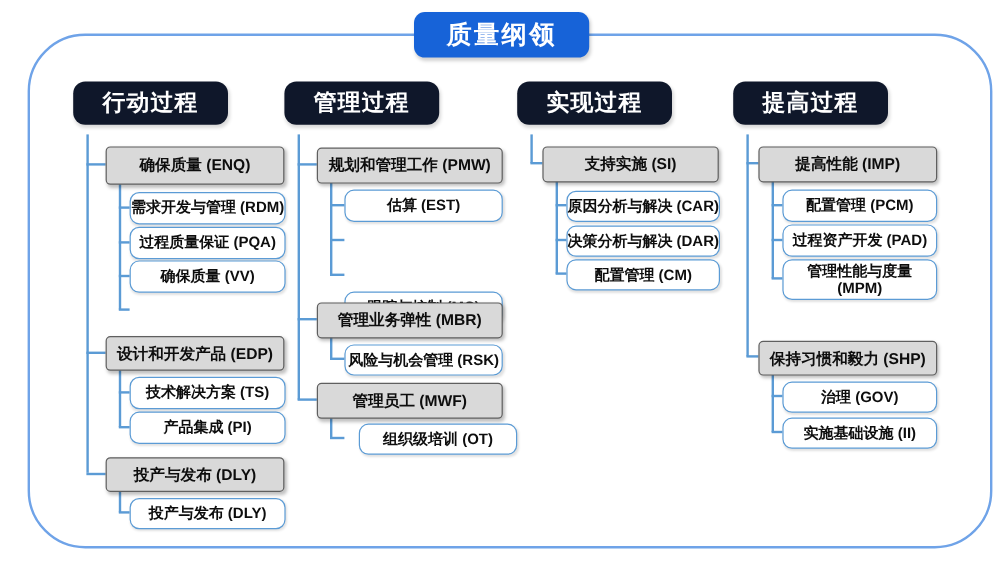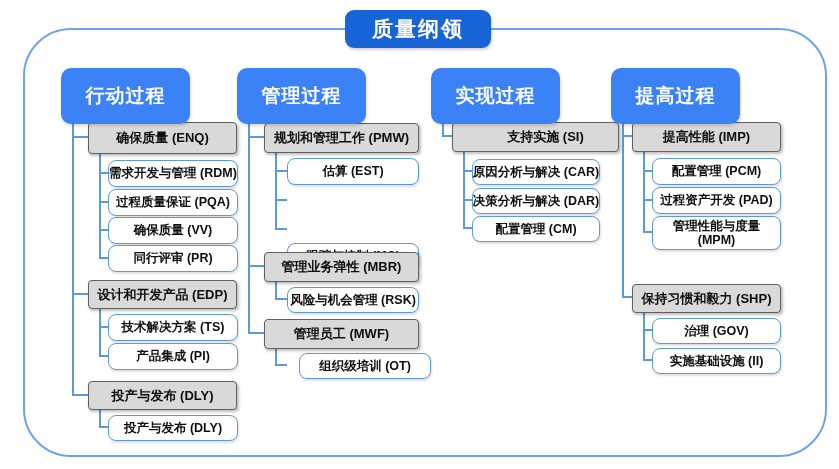--- a/index.html
+++ b/index.html
@@ -4,21 +4,21 @@
 <style>
   html,body{margin:0;padding:0;background:#fff;}
   .canvas{position:relative;width:839px;height:469px;background:#fff;overflow:hidden;
           font-family:"Liberation Sans","DejaVu Sans",sans-serif;}
   .frame{position:absolute;left:23px;top:28px;width:800px;height:425px;
          border:2px solid #6FA3E8;border-radius:48px;background:transparent;}
   .title-node{position:absolute;left:345px;top:10px;width:146px;height:38px;z-index:5;
          background:#1763D8;color:#fff;border-radius:9px;display:flex;align-items:center;
          justify-content:center;font-size:21px;font-weight:bold;letter-spacing:2px;
          box-shadow:1px 2px 3px rgba(0,0,0,.18);}
-  .header-node{position:absolute;width:129px;height:56px;z-index:4;background:#3b82f6;
+  .header-node{position:absolute;width:129px;height:36px;z-index:4;background:#0f172a;
          color:#fff;border-radius:10px;display:flex;align-items:center;justify-content:center;
          font-size:19px;font-weight:bold;letter-spacing:1px;box-shadow:1px 2px 3px rgba(0,0,0,.15);}
   .gray-node{position:absolute;z-index:3;background:#D9D9D9;border:1.6px solid #5f5f5f;
          border-radius:4px;display:flex;align-items:center;justify-content:center;
          font-size:13px;font-weight:bold;color:#0d0d0d;white-space:nowrap;
          box-shadow:1.5px 2px 3px rgba(0,0,0,.25);}
   .white-node{position:absolute;z-index:3;background:#fff;border:1.4px solid #5B9BD5;
          border-radius:8px;display:flex;align-items:center;justify-content:center;
          font-size:12.5px;font-weight:bold;color:#0d0d0d;white-space:nowrap;
          box-shadow:1px 1.5px 2px rgba(0,0,0,.12);}
@@ -52,21 +52,20 @@
   <div class="vline" style="left:99px;top:307px;height:49px;"></div>
   <div class="hline" style="left:99px;top:326px;width:9px;"></div>
   <div class="hline" style="left:99px;top:355px;width:9px;"></div>
   <div class="vline" style="left:99px;top:408px;height:19px;"></div>
   <div class="hline" style="left:99px;top:426px;width:9px;"></div>
 
   <div class="gray-node" style="left:88px;top:122px;width:147px;height:30px;">确保质量 (ENQ)</div>
   <div class="white-node" style="left:108px;top:160px;width:128px;height:25px;">需求开发与管理 (RDM)</div>
   <div class="white-node" style="left:108px;top:189px;width:128px;height:25px;">过程质量保证 (PQA)</div>
   <div class="white-node" style="left:108px;top:217px;width:128px;height:25px;">确保质量 (VV)</div>
-  <div class="white-node" style="left:108px;top:245px;width:128px;height:25px;">同行评审 (PR)</div>
   <div class="gray-node" style="left:88px;top:280px;width:147px;height:27px;">设计和开发产品 (EDP)</div>
   <div class="white-node" style="left:108px;top:314px;width:128px;height:25px;">技术解决方案 (TS)</div>
   <div class="white-node" style="left:108px;top:343px;width:128px;height:25px;">产品集成 (PI)</div>
   <div class="gray-node" style="left:88px;top:381px;width:147px;height:27px;">投产与发布 (DLY)</div>
   <div class="white-node" style="left:108px;top:415px;width:128px;height:24px;">投产与发布 (DLY)</div>
 
   <div class="vline" style="left:248px;top:112px;height:221px;"></div>
   <div class="hline" style="left:248px;top:136px;width:16px;"></div>
   <div class="hline" style="left:248px;top:265px;width:16px;"></div>
   <div class="hline" style="left:248px;top:332px;width:16px;"></div>
@@ -87,21 +86,21 @@
   <div class="gray-node" style="left:264px;top:319px;width:153px;height:28px;">管理员工 (MWF)</div>
   <div class="white-node" style="left:299px;top:353px;width:130px;height:24px;">组织级培训 (OT)</div>
 
   <div class="vline" style="left:442px;top:112px;height:24px;"></div>
   <div class="hline" style="left:442px;top:135px;width:10px;"></div>
   <div class="vline" style="left:463px;top:150px;height:78px;"></div>
   <div class="hline" style="left:463px;top:170px;width:9px;"></div>
   <div class="hline" style="left:463px;top:199px;width:9px;"></div>
   <div class="hline" style="left:463px;top:227px;width:9px;"></div>
 
-  <div class="gray-node" style="left:452px;top:122px;width:145px;height:28px;padding-left:20px;">支持实施 (SI)</div>
+  <div class="gray-node" style="left:452px;top:122px;width:145px;height:28px;">支持实施 (SI)</div>
   <div class="white-node" style="left:472px;top:159px;width:126px;height:24px;">原因分析与解决 (CAR)</div>
   <div class="white-node" style="left:472px;top:188px;width:126px;height:24px;">决策分析与解决 (DAR)</div>
   <div class="white-node" style="left:472px;top:216px;width:126px;height:24px;">配置管理 (CM)</div>
 
   <div class="vline" style="left:622px;top:112px;height:185px;"></div>
   <div class="hline" style="left:622px;top:135px;width:10px;"></div>
   <div class="hline" style="left:622px;top:296px;width:10px;"></div>
   <div class="vline" style="left:643px;top:150px;height:82px;"></div>
   <div class="hline" style="left:643px;top:170px;width:9px;"></div>
   <div class="hline" style="left:643px;top:199px;width:9px;"></div>

